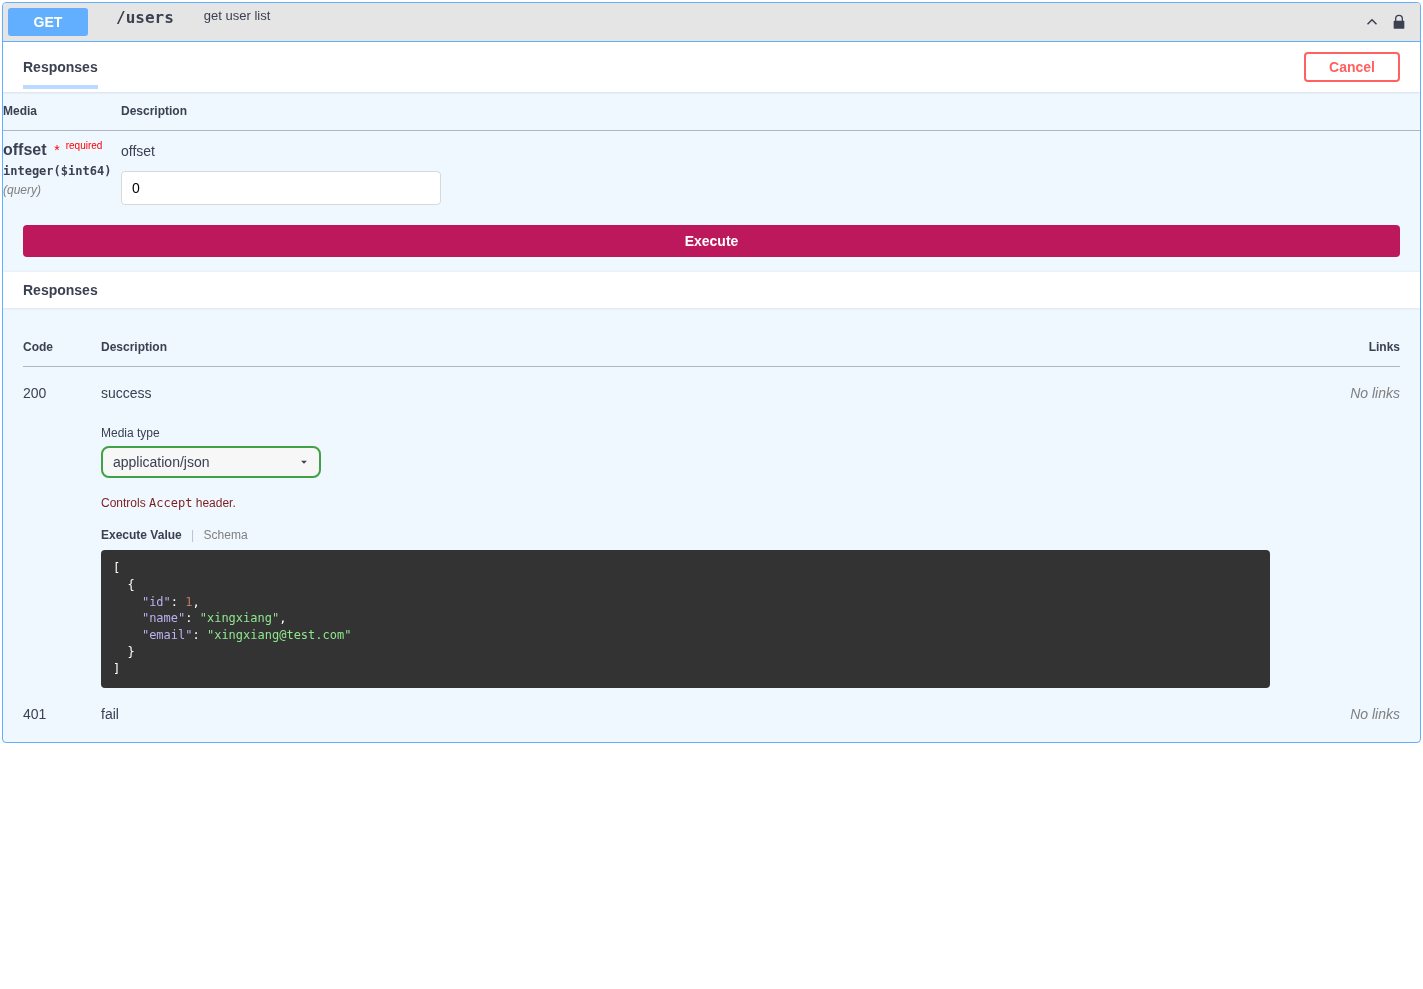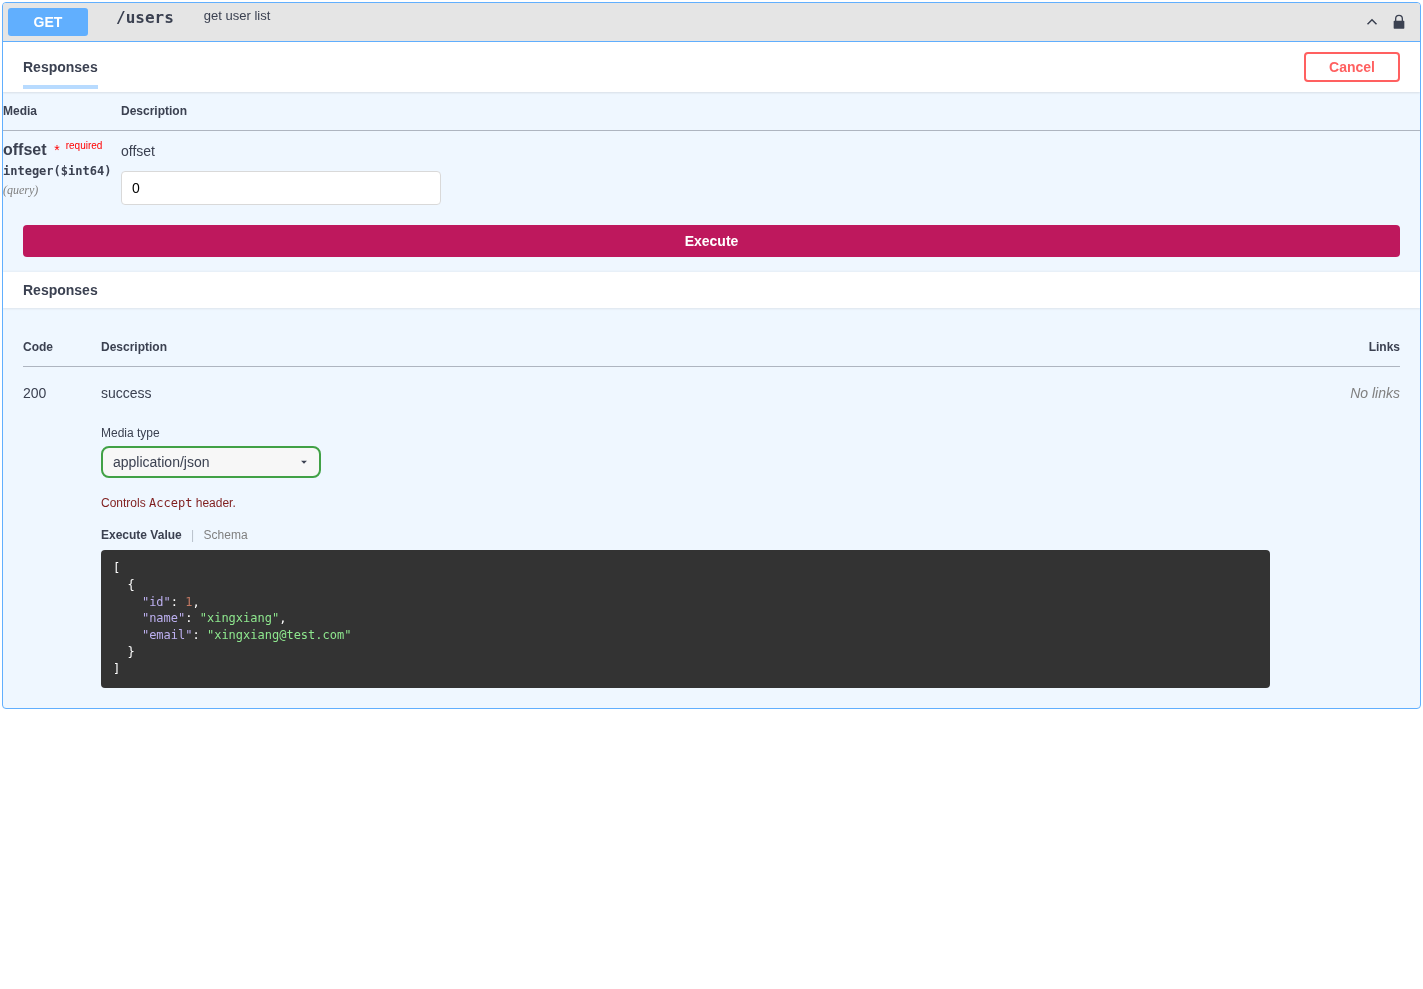--- a/index.html
+++ b/index.html
@@ -127,21 +127,21 @@
       padding-left: 2px;
     }
     .param-type {
       font-family: "SFMono-Regular", Consolas, monospace;
       font-size: 12px;
       font-weight: 600;
       color: #3b4151;
       padding: 5px 0;
     }
     .param-in {
-      font-family: Liberation Serif, serif;
+      font-family: Liberation Sans, sans-serif;
       font-size: 12px;
       font-style: italic;
       color: #808080;
     }
     .param-desc {
       font-size: 14px;
       color: #3b4151;
       margin-bottom: 12px;
       margin-top: 2px;
     }
@@ -347,17 +347,24 @@
 <span class="j-punc">  {</span>
 <span class="j-punc">    </span><span class="j-key">"id"</span><span class="j-punc">: </span><span class="j-num">1</span><span class="j-punc">,</span>
 <span class="j-punc">    </span><span class="j-key">"name"</span><span class="j-punc">: </span><span class="j-str">"xingxiang"</span><span class="j-punc">,</span>
 <span class="j-punc">    </span><span class="j-key">"email"</span><span class="j-punc">: </span><span class="j-str">"xingxiang@test.com"</span>
 <span class="j-punc">  }</span>
 <span class="j-punc">]</span></div>
           </td>
           <td class="links-col"><span class="no-links">No links</span></td>
         </tr>
 
+        <tr>
+          <td class="code-col">401</td>
+          <td class="desc-cell">
+            <div class="response-desc" style="margin-bottom:0">fail</div>
+          </td>
+          <td class="links-col"><span class="no-links">No links</span></td>
+        </tr>
       </tbody>
     </table>
   </div>
 
 </div>
 
 </body></html>

